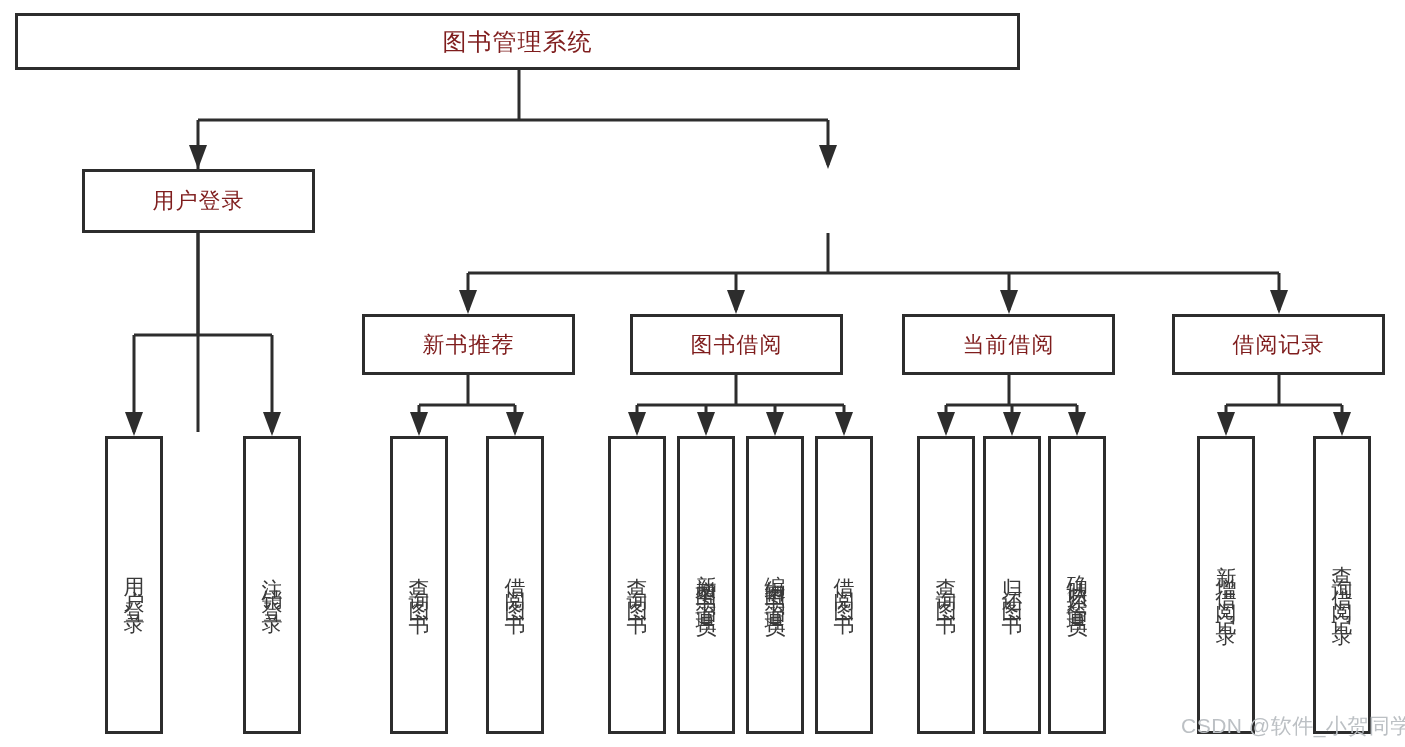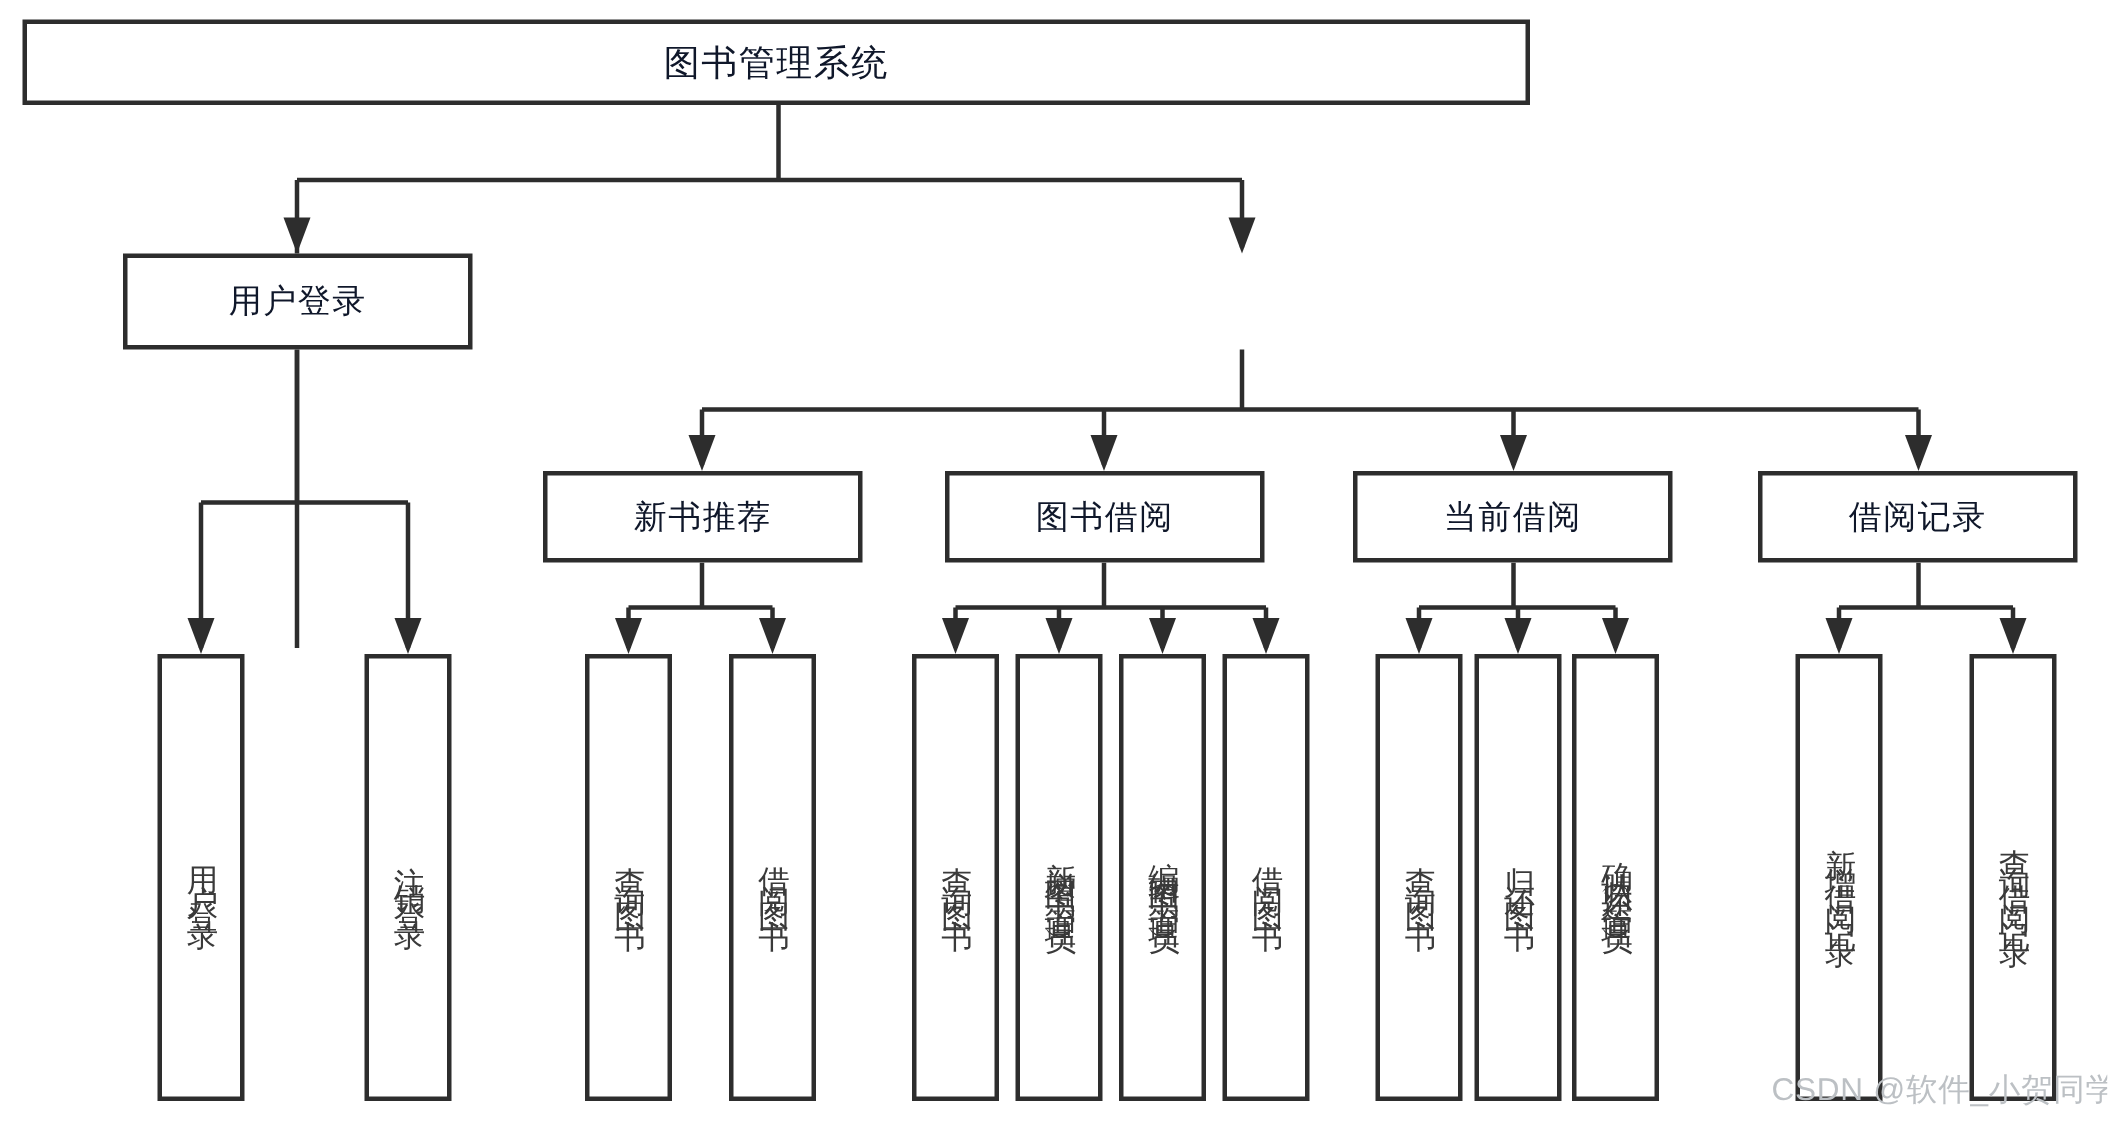--- a/index.html
+++ b/index.html
@@ -5,21 +5,21 @@
   html,body{margin:0;padding:0;background:#fff;}
   #stage{
     position:relative;width:1405px;height:747px;background:#fff;overflow:hidden;
     font-family:"Liberation Sans","DejaVu Sans",sans-serif;color:#333;
   }
   #wires{position:absolute;left:0;top:0;z-index:0;}
   .hnode{
     position:absolute;box-sizing:border-box;z-index:1;
     border:3px solid #2d2d2d;background:#fff;
     display:flex;align-items:center;justify-content:center;
-    font-size:22px;letter-spacing:1px;color:#0f172a;white-space:nowrap;
+    font-size:22px;letter-spacing:1px;color:#7f1d1d;white-space:nowrap;
   }
   .hnode.title{font-size:24px;}
   .vnode{
     position:absolute;box-sizing:border-box;z-index:1;
     width:58px;height:298px;top:436px;
     border:3px solid #2d2d2d;background:#fff;
     writing-mode:vertical-rl;text-orientation:mixed;
     text-align:center;line-height:52px;
     font-size:21px;letter-spacing:12px;color:#3a3a3a;
   }

